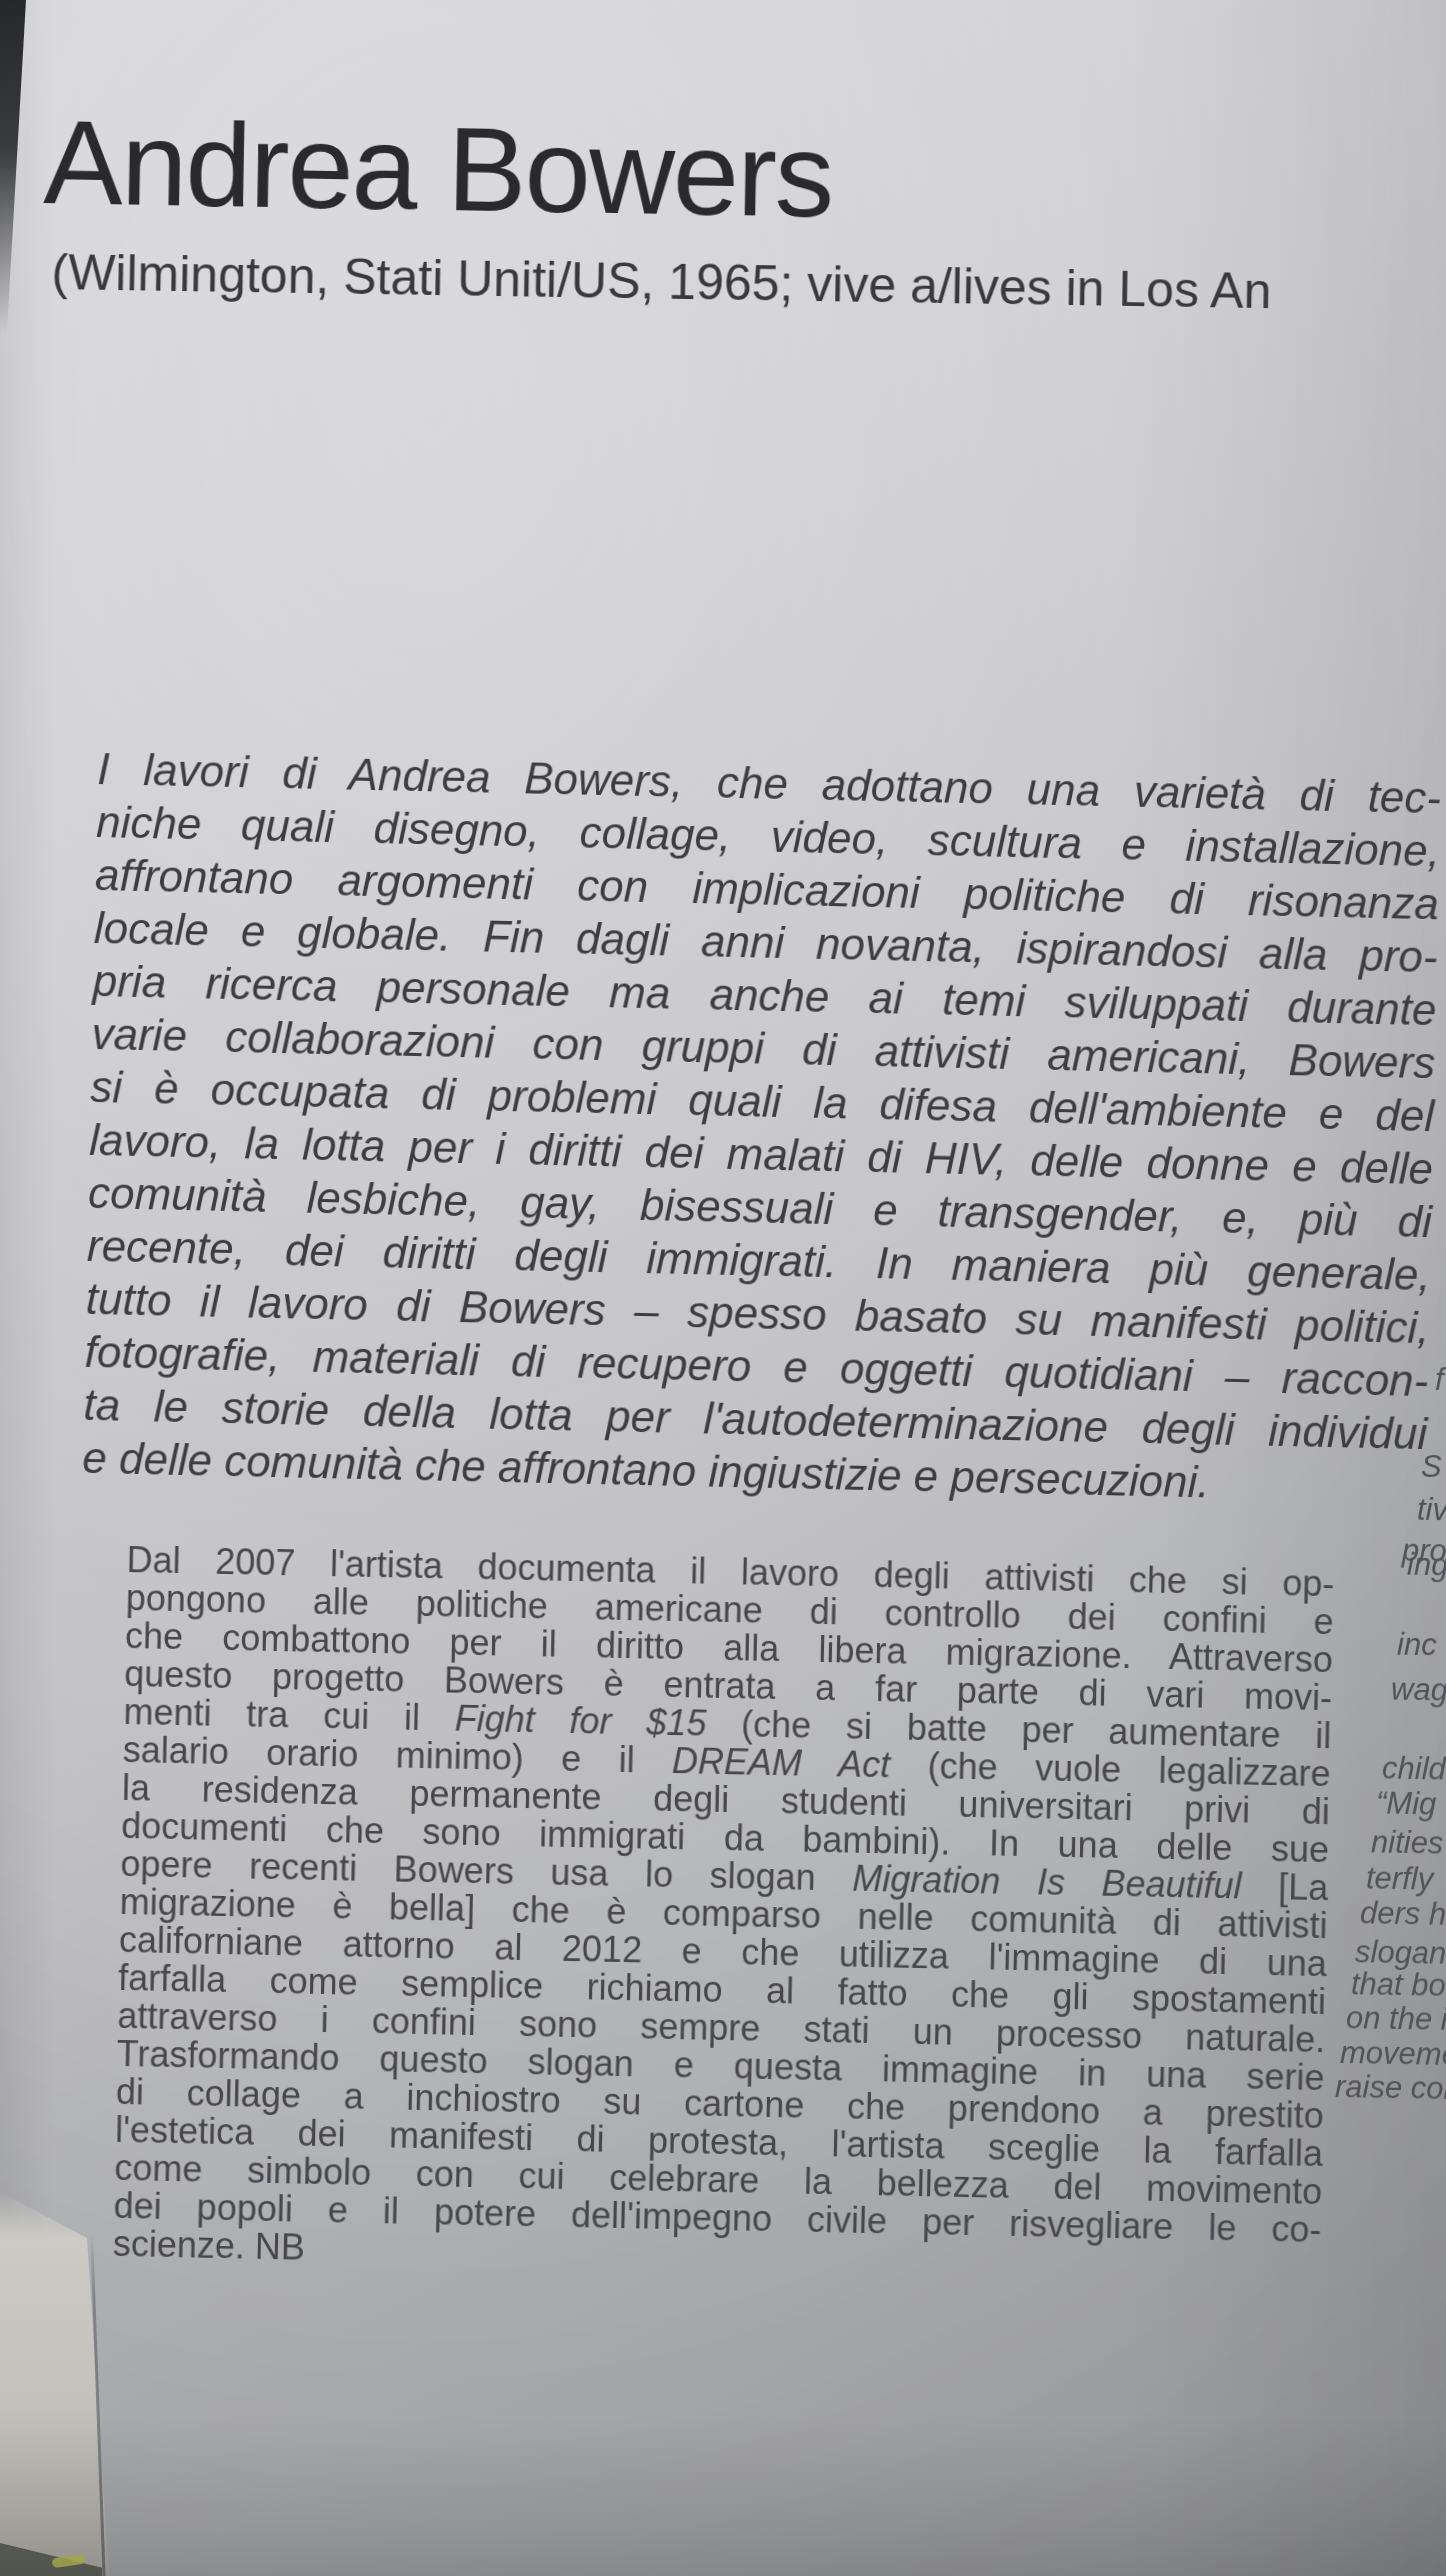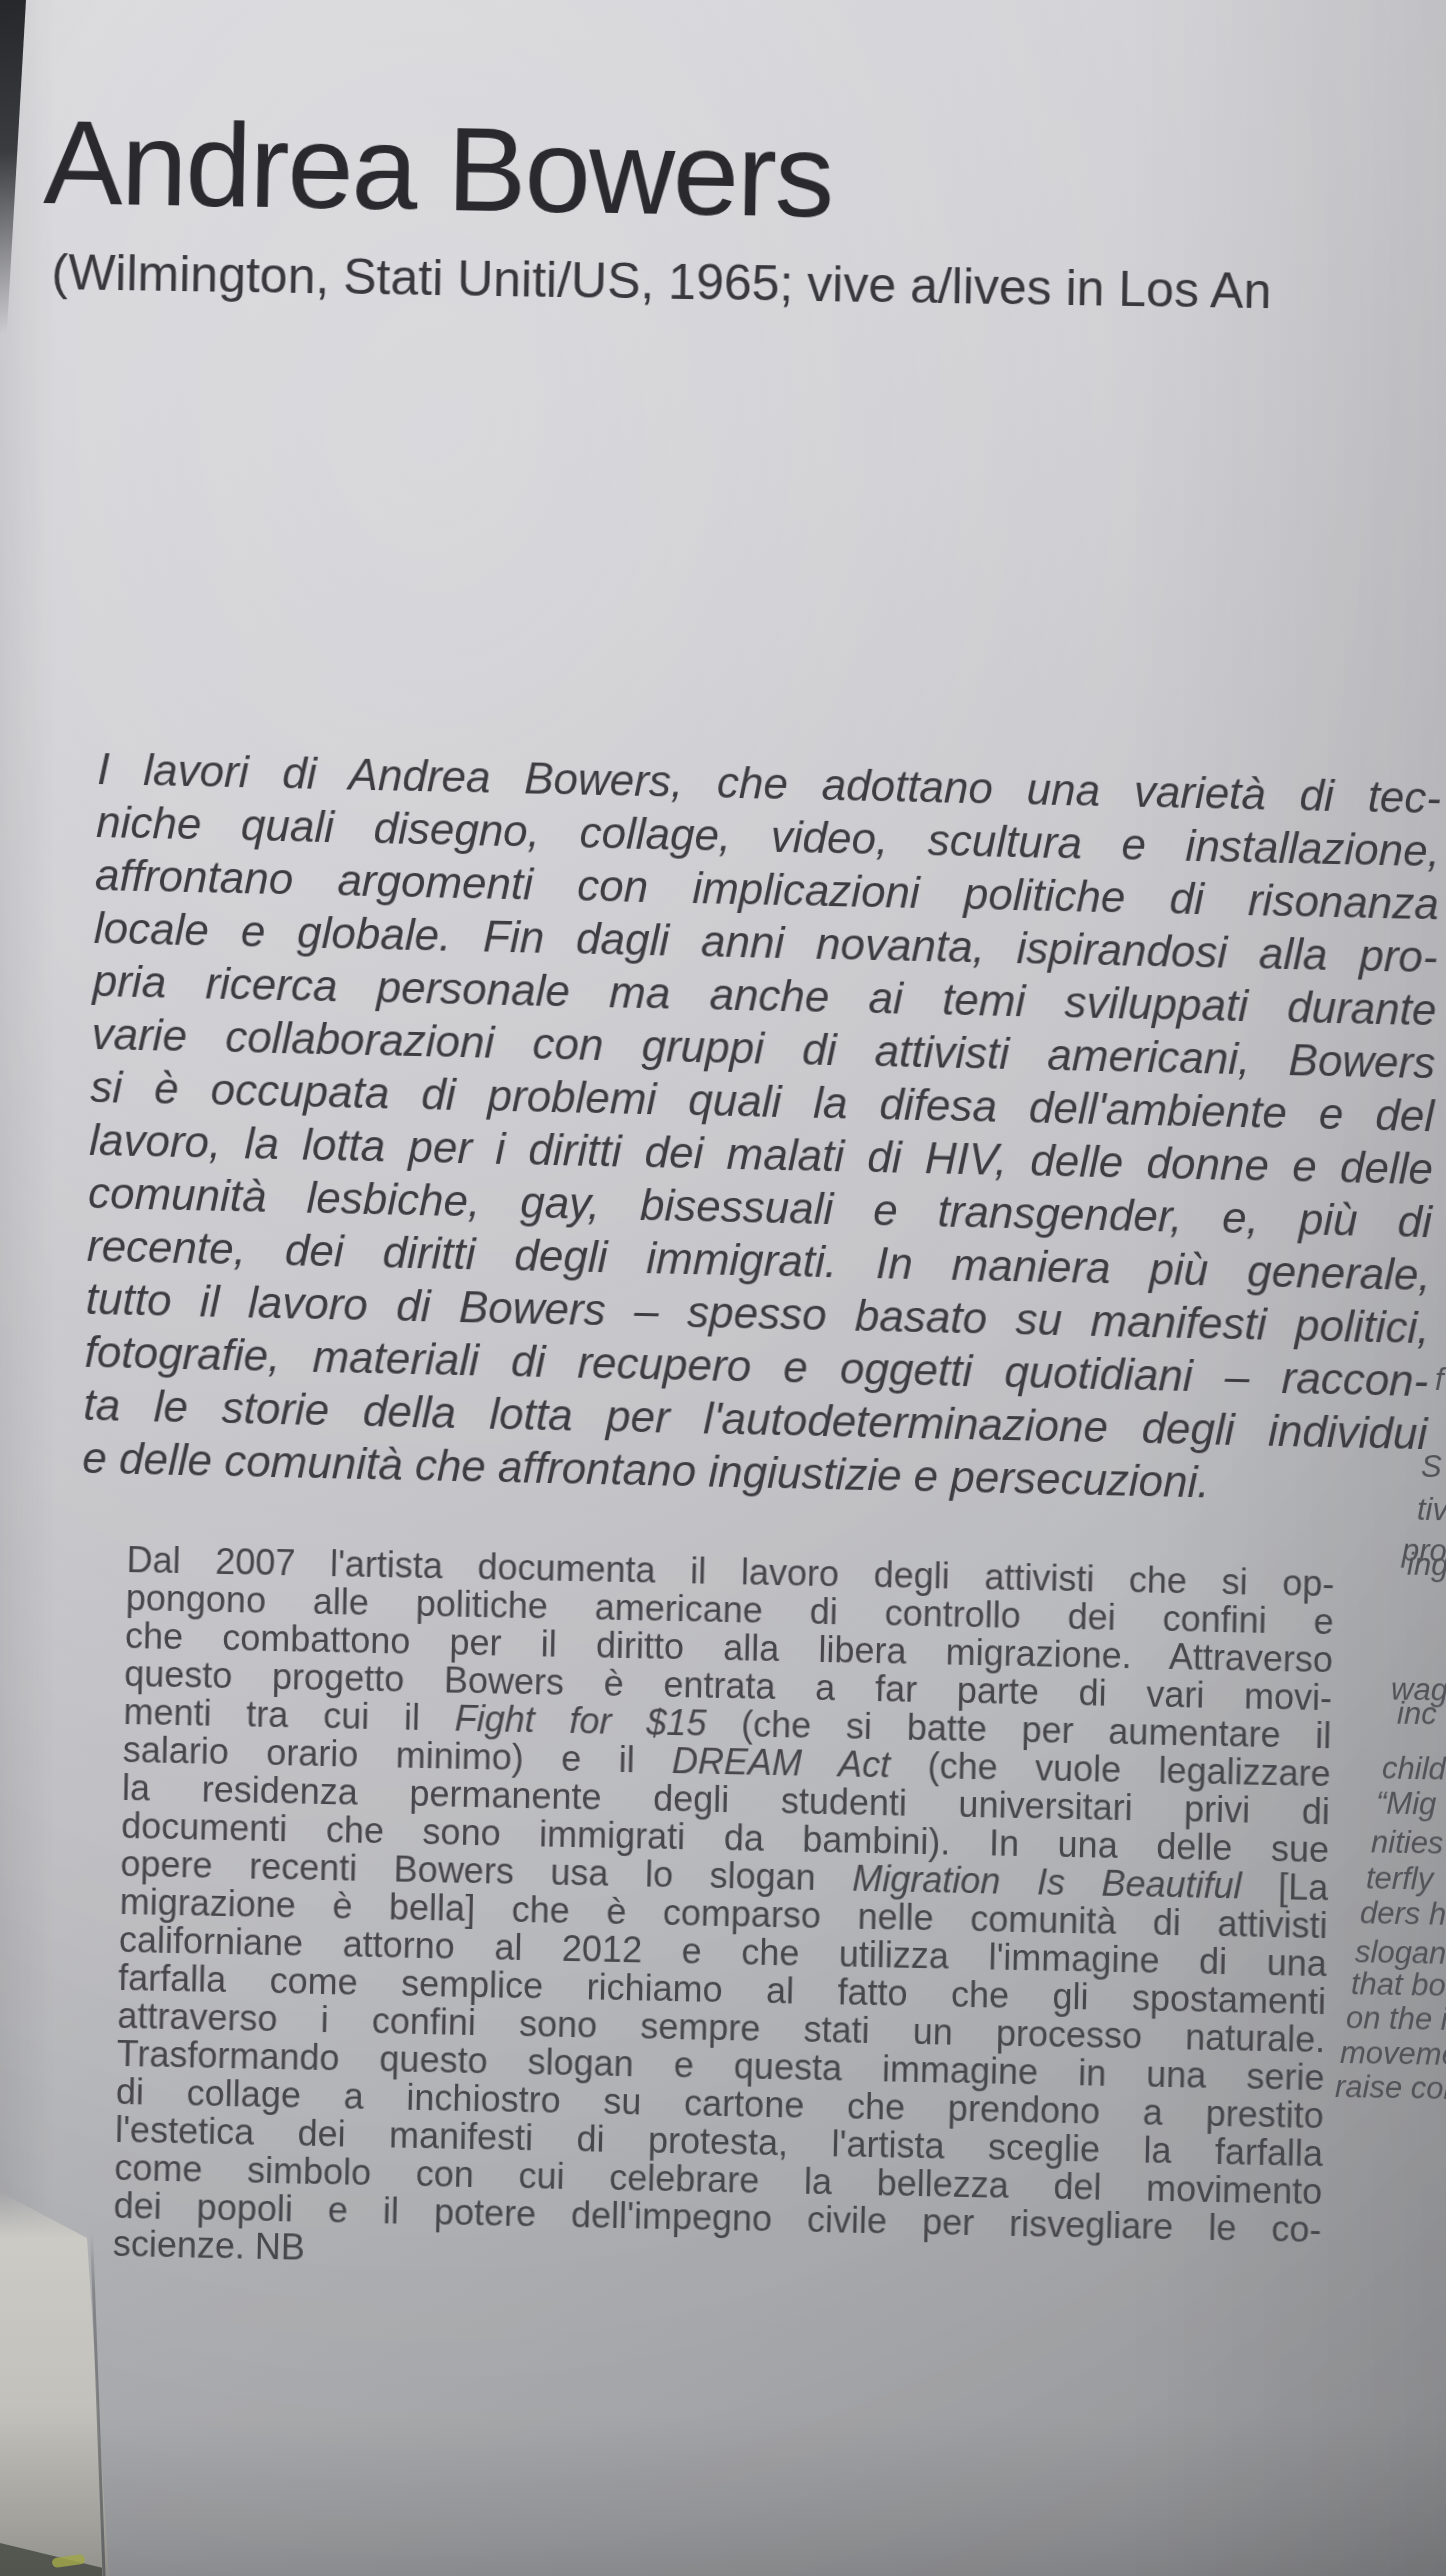--- a/index.html
+++ b/index.html
@@ -124,21 +124,21 @@
   <div class="line">dei popoli e il potere dell'impegno civile per risvegliare le co-</div>
   <div class="line last">scienze. NB</div>
 </div>
 
 <div>
   <div class="engcol-frag" style="left:1435px;top:1362px">f</div>
   <div class="engcol-frag" style="left:1421px;top:1449px">S</div>
   <div class="engcol-frag" style="left:1417px;top:1492px">tiv</div>
   <div class="engcol-frag" style="left:1407px;top:1547px">ing</div>
   <div class="engcol-frag" style="left:1402px;top:1533px">pro</div>
-  <div class="engcol-frag" style="left:1397px;top:1696px">inc</div>
+  <div class="engcol-frag" style="left:1397px;top:1627px">inc</div>
   <div class="engcol-frag" style="left:1391px;top:1672px">wag</div>
   <div class="engcol-frag" style="left:1447px;top:1710px">cy t</div>
   <div class="engcol-frag" style="left:1382px;top:1751px">child</div>
   <div class="engcol-frag" style="left:1376px;top:1786px">“Mig</div>
   <div class="engcol-frag" style="left:1371px;top:1825px">nities</div>
   <div class="engcol-frag" style="left:1366px;top:1861px">terfly</div>
   <div class="engcol-frag" style="left:1360px;top:1896px">ders h</div>
   <div class="engcol-frag" style="left:1355px;top:1935px">slogan</div>
   <div class="engcol-frag" style="left:1351px;top:1967px">that bo</div>
   <div class="engcol-frag" style="left:1346px;top:2001px">on the i</div>

